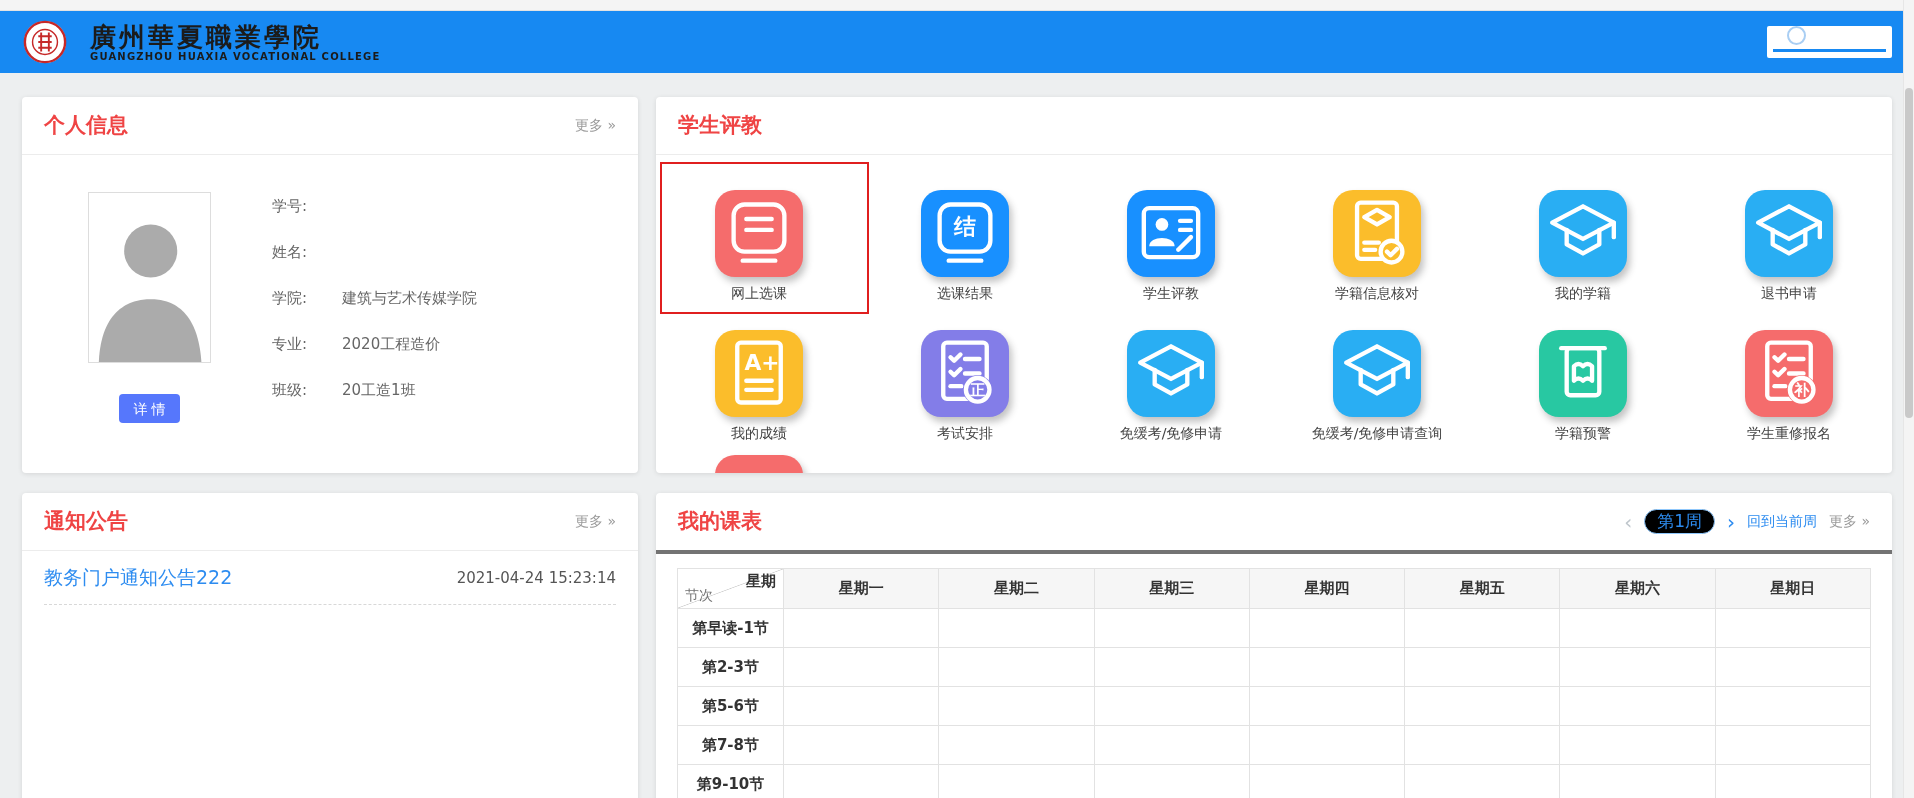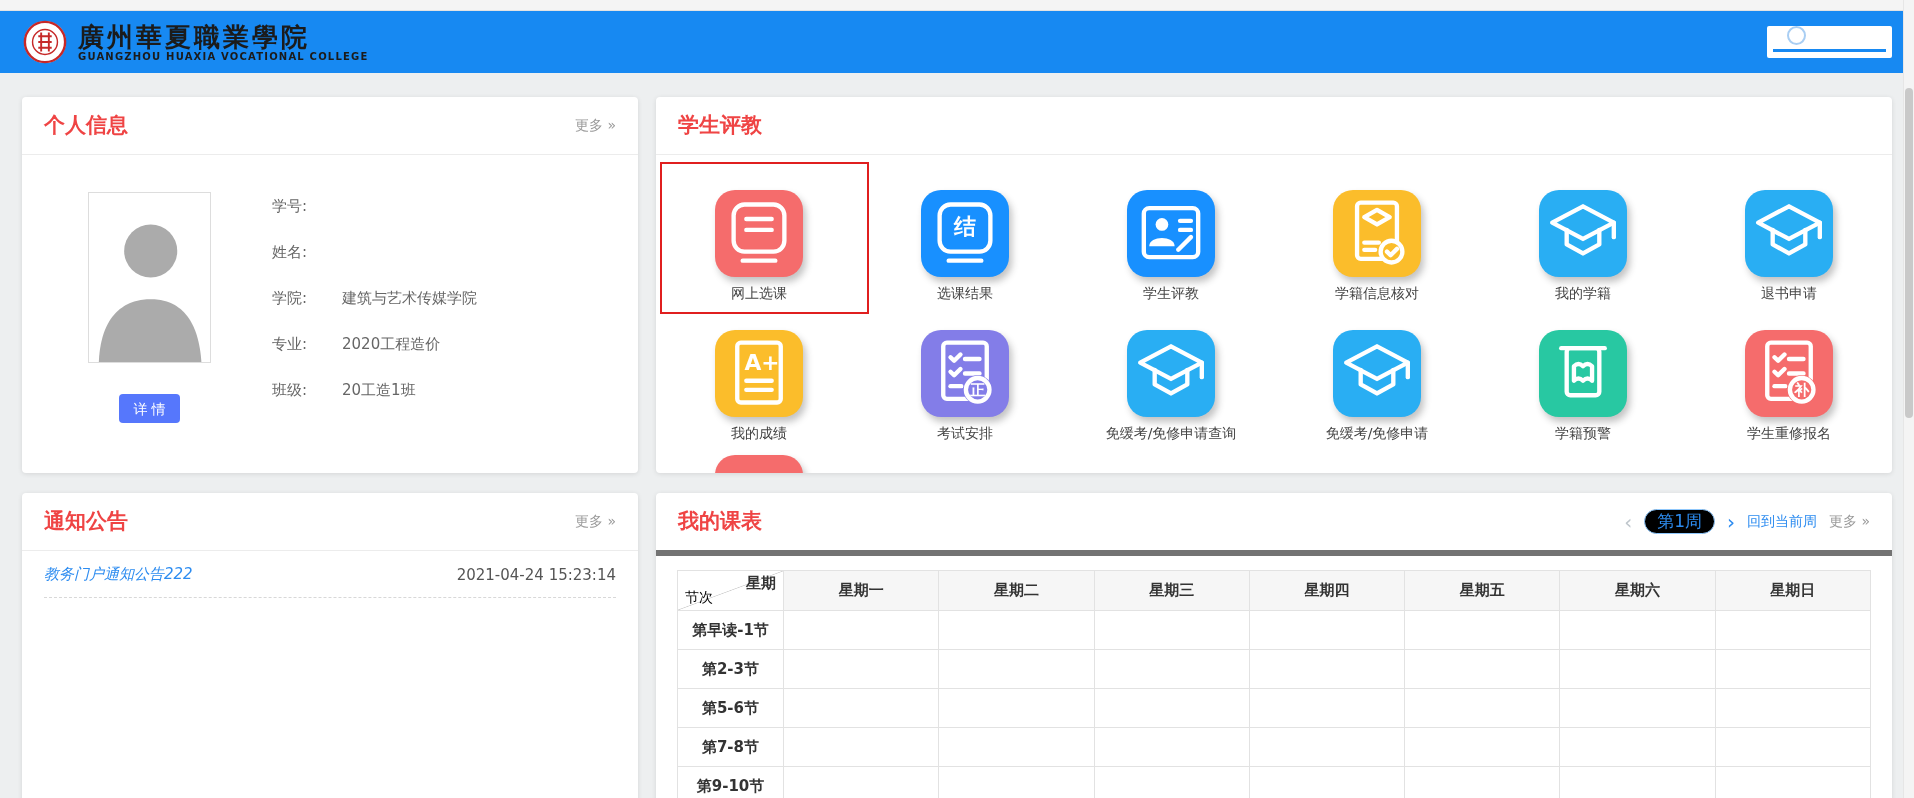--- a/index.html
+++ b/index.html
@@ -5,21 +5,21 @@
   html,body{margin:0;padding:0;}
   body{
     width:1914px;height:798px;overflow:hidden;position:relative;
     background:#edeff0;
     font-family:"DejaVu Sans","Liberation Sans",sans-serif;
     color:#333;
   }
   
   .topstrip{height:10px;background:#f4f4f4;border-bottom:1px solid #e3e3e3;}
   .appbar{height:62px;background:#1789f2;display:flex;align-items:center;justify-content:space-between;padding:0 22px;}
-  .brand{display:flex;align-items:center;gap:10px;}
+  .brand{display:flex;align-items:center;gap:22px;}
   .seal{width:46px;height:46px;flex:0 0 auto;}
   .brand-zh{font-size:26px;font-weight:bold;color:#1b1b1b;letter-spacing:3px;line-height:28px;font-family:"DejaVu Serif","Liberation Serif",serif;}
   .brand-en{font-size:10px;font-weight:bold;color:#1b1b1b;letter-spacing:1.2px;}
   .userbox{position:relative;width:125px;height:32px;background:#fff;border-radius:2px;}
   .user-avatar{position:absolute;left:20px;top:0px;width:15px;height:15px;border-radius:50%;border:2px solid #a9cef3;}
   .user-underline{position:absolute;left:6px;right:6px;bottom:6px;height:3px;background:#1789f2;}
   
   .panel{position:absolute;background:#fff;border-radius:4px;box-shadow:0 1px 5px rgba(0,0,0,.10);overflow:hidden;}
   .p-profile {left:22px; width:616px; top:97px; height:376px;}
   .p-services{left:656px;width:1236px;top:97px; height:376px;}
@@ -44,40 +44,40 @@
   .svc-cell{position:relative;height:140px;display:flex;flex-direction:column;align-items:center;text-decoration:none;cursor:pointer;}
   .svc-cell.highlighted::after{content:"";position:absolute;top:-1px;bottom:-11px;left:4px;right:-7px;border:2px solid #e01f1f;pointer-events:none;}
   .tile{position:relative;width:88px;height:88px;margin-top:27px;border-radius:20px;box-shadow:3px 5px 7px rgba(40,40,40,.28);}
   .tile svg{position:absolute;inset:0;width:100%;height:100%;}
   .tile-char-center{position:absolute;left:50%;top:43%;transform:translate(-50%,-50%);color:#fff;font-size:22px;font-weight:bold;}
   .tile-char-badge{position:absolute;left:64.5%;top:69%;transform:translate(-50%,-50%);color:#fff;font-size:15px;font-weight:bold;}
   .svc-label{margin-top:8px;font-size:14px;color:#444;}
   .svc-cell.partial .tile{margin-top:12px;}
   
   .notice-row{display:flex;justify-content:space-between;align-items:center;margin:0 22px;padding:14px 0 13px;border-bottom:1px dashed #d8d8d8;}
-  .notice-link{font-size:15px;color:#2d8cf0;text-decoration:none;cursor:pointer;font-style:italic;}
+  .notice-link{font-size:19px;color:#2d8cf0;text-decoration:none;cursor:pointer;}
   .notice-time{font-size:15px;color:#555;}
   
-  .tt-head{border-bottom:6px solid #737373;}
+  .tt-head{border-bottom:4px solid #737373;}
   .week-nav{display:flex;align-items:center;gap:12px;font-size:14px;}
   .chev{font-size:20px;line-height:1;cursor:pointer;}
   .chev.prev{color:#bfc6cc;}
   .chev.next{color:#2d8cf0;}
   .week-pill{padding:3px 12px;border:1px solid #8fc7fb;border-radius:14px;background:#000000;color:#2d8cf0;font-size:17px;line-height:17px;cursor:pointer;}
   .back-link{color:#2d8cf0;text-decoration:none;cursor:pointer;}
   .timetable{border-collapse:collapse;table-layout:fixed;margin:14px 21px 0;width:1194px;font-size:15px;}
   .timetable th,.timetable td{border:1px solid #e2e2e2;text-align:center;padding:0;}
   .timetable thead th{height:39px;background:#f6f6f6;font-weight:bold;color:#333;margin-left:32px;}
   .timetable tbody th{height:38px;background:#fff;font-weight:bold;color:#333;}
   .timetable tbody td{height:38px;background:#fff;}
   th.corner{position:relative;background:#fff !important;width:105px;}
   th.corner::before{content:"";position:absolute;inset:0;
     background:linear-gradient(to bottom right,transparent calc(50% - 0.7px),#d0d0d0 50%,transparent calc(50% + 0.7px));}
   .corner-top{position:absolute;top:3px;right:7px;font-weight:bold;font-size:15px;}
-  .corner-bottom{position:absolute;bottom:3px;left:7px;font-weight:normal;font-size:14px;color:#000000;}
+  .corner-bottom{position:absolute;bottom:3px;left:7px;font-weight:normal;font-size:14px;color:#737373;}
   
   .scrollbar{position:absolute;right:0;top:0;width:10px;height:798px;background:#f4f4f4;border-left:1px solid #e6e6e6;}
   .scroll-thumb{position:absolute;left:1px;top:88px;width:8px;height:330px;border-radius:4px;background:#c9c9c9;}
 </style>
 </head>
 <body>
 
 <div class="topstrip"></div>
 
 <header class="appbar">
@@ -240,33 +240,33 @@
         <a class="svc-cell">
           <span class="tile" style="background: rgb(41, 174, 243);">
             <svg viewBox="0 0 48 48">
               <g fill="none" stroke="#fff" stroke-width="2.4" stroke-linecap="round" stroke-linejoin="round">
                 <path d="M24 9L41 18L24 27L7 18Z"></path>
                 <path d="M15 22v8l9 5 9-5v-8"></path>
                 <path d="M41 18v8"></path>
               </g>
             </svg>
           </span>
-          <span class="svc-label">免缓考/免修申请查询</span>
+          <span class="svc-label">免缓考/免修申请</span>
         </a>
         <a class="svc-cell">
           <span class="tile" style="background: rgb(41, 174, 243);">
             <svg viewBox="0 0 48 48">
               <g fill="none" stroke="#fff" stroke-width="2.4" stroke-linecap="round" stroke-linejoin="round">
                 <path d="M24 9L41 18L24 27L7 18Z"></path>
                 <path d="M15 22v8l9 5 9-5v-8"></path>
                 <path d="M41 18v8"></path>
               </g>
             </svg>
           </span>
-          <span class="svc-label">免缓考/免修申请</span>
+          <span class="svc-label">免缓考/免修申请查询</span>
         </a>
         <a class="svc-cell">
           <span class="tile" style="background: rgb(40, 200, 162);">
             <svg viewBox="0 0 48 48">
               <g fill="none" stroke="#fff" stroke-width="2.4" stroke-linecap="round" stroke-linejoin="round">
                 <path d="M12 10h24"></path>
                 <rect x="15" y="10" width="18" height="26" rx="2"></rect>
                 <path d="M19 20q2.5-2.5 5 0q2.5-2.5 5 0v8q-2.5-2.5-5 0q-2.5-2.5-5 0z"></path>
               </g>
             </svg>

